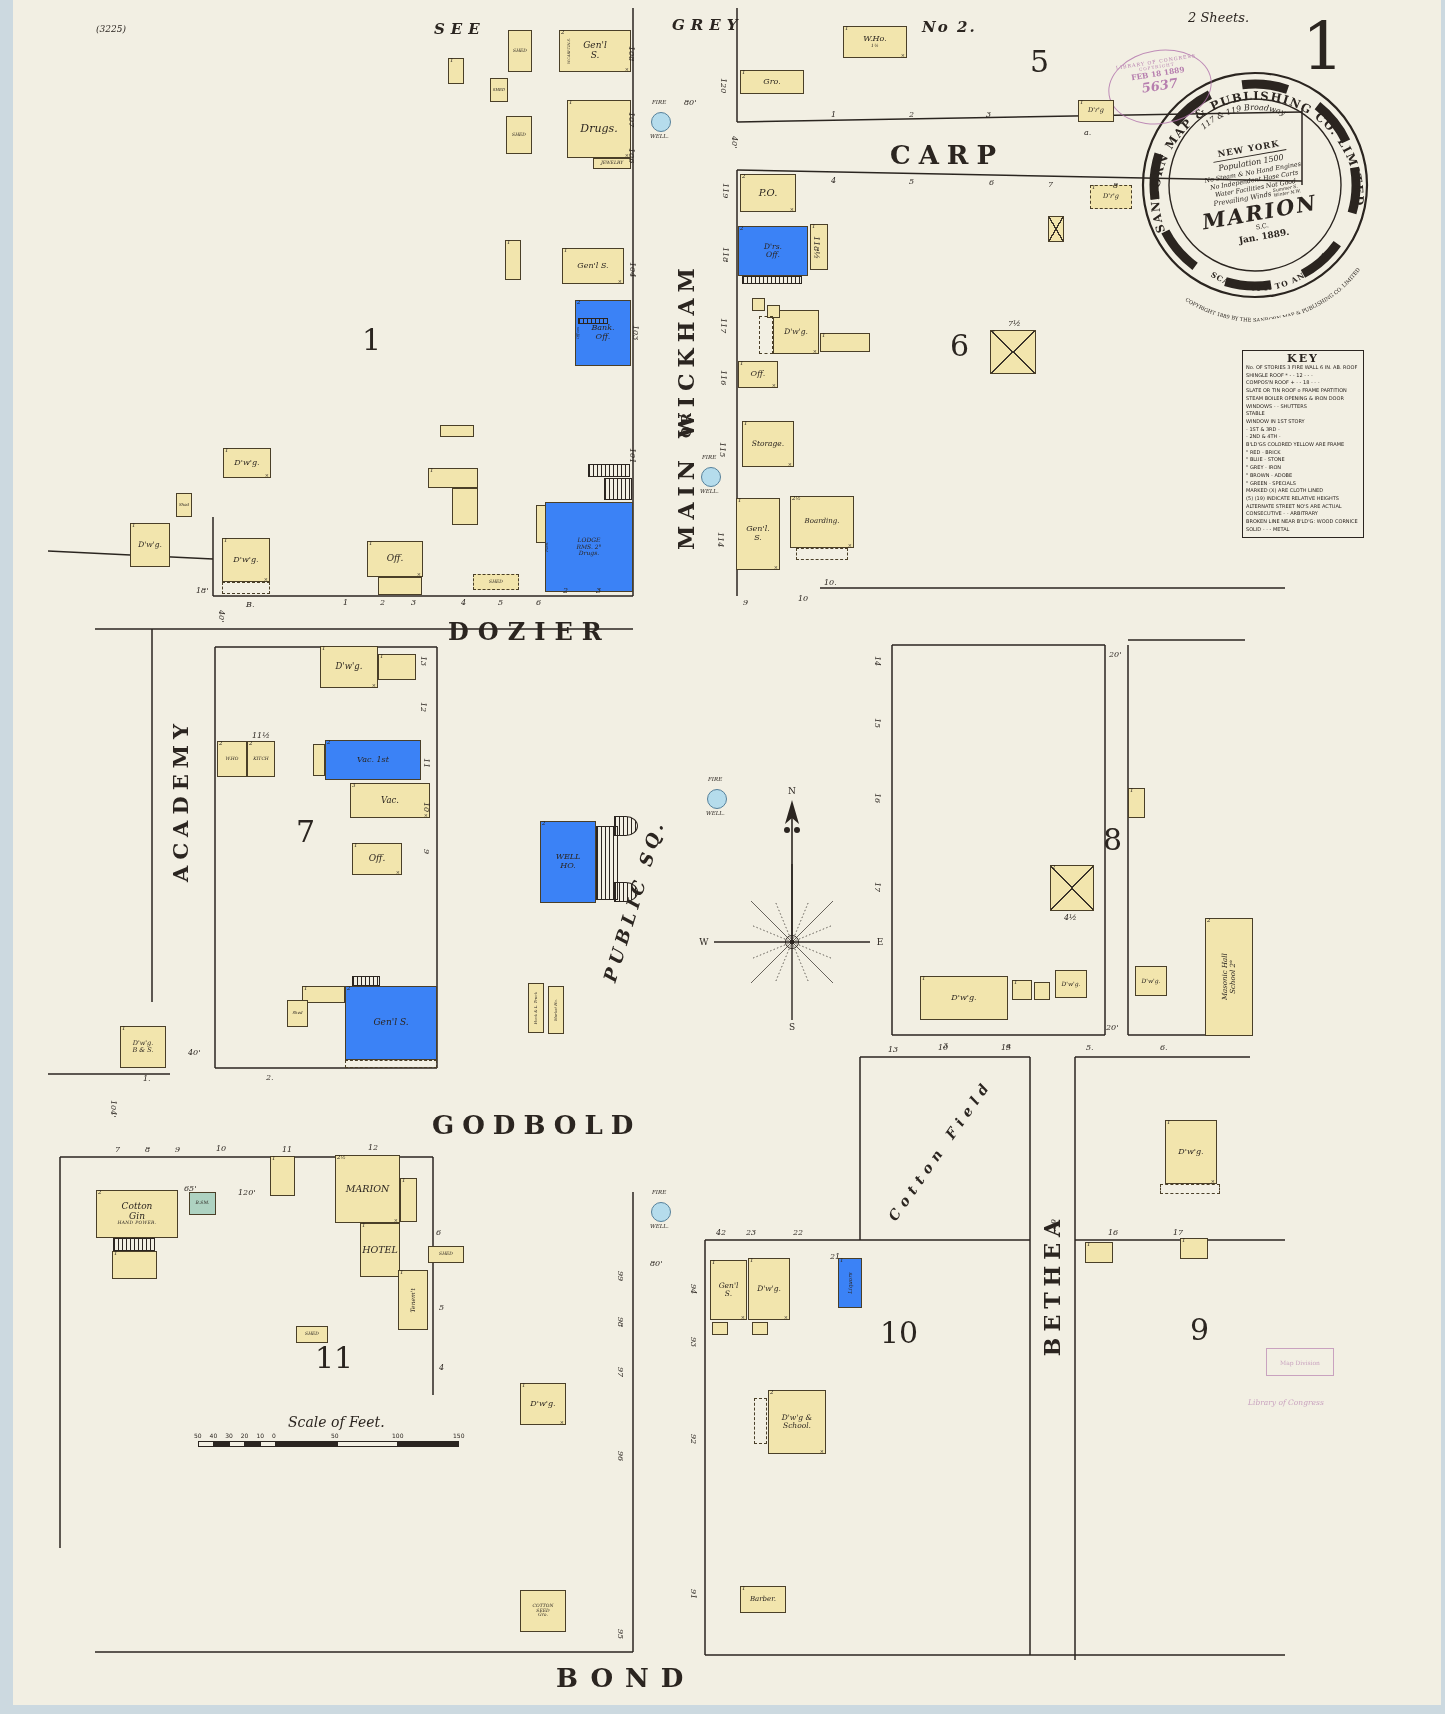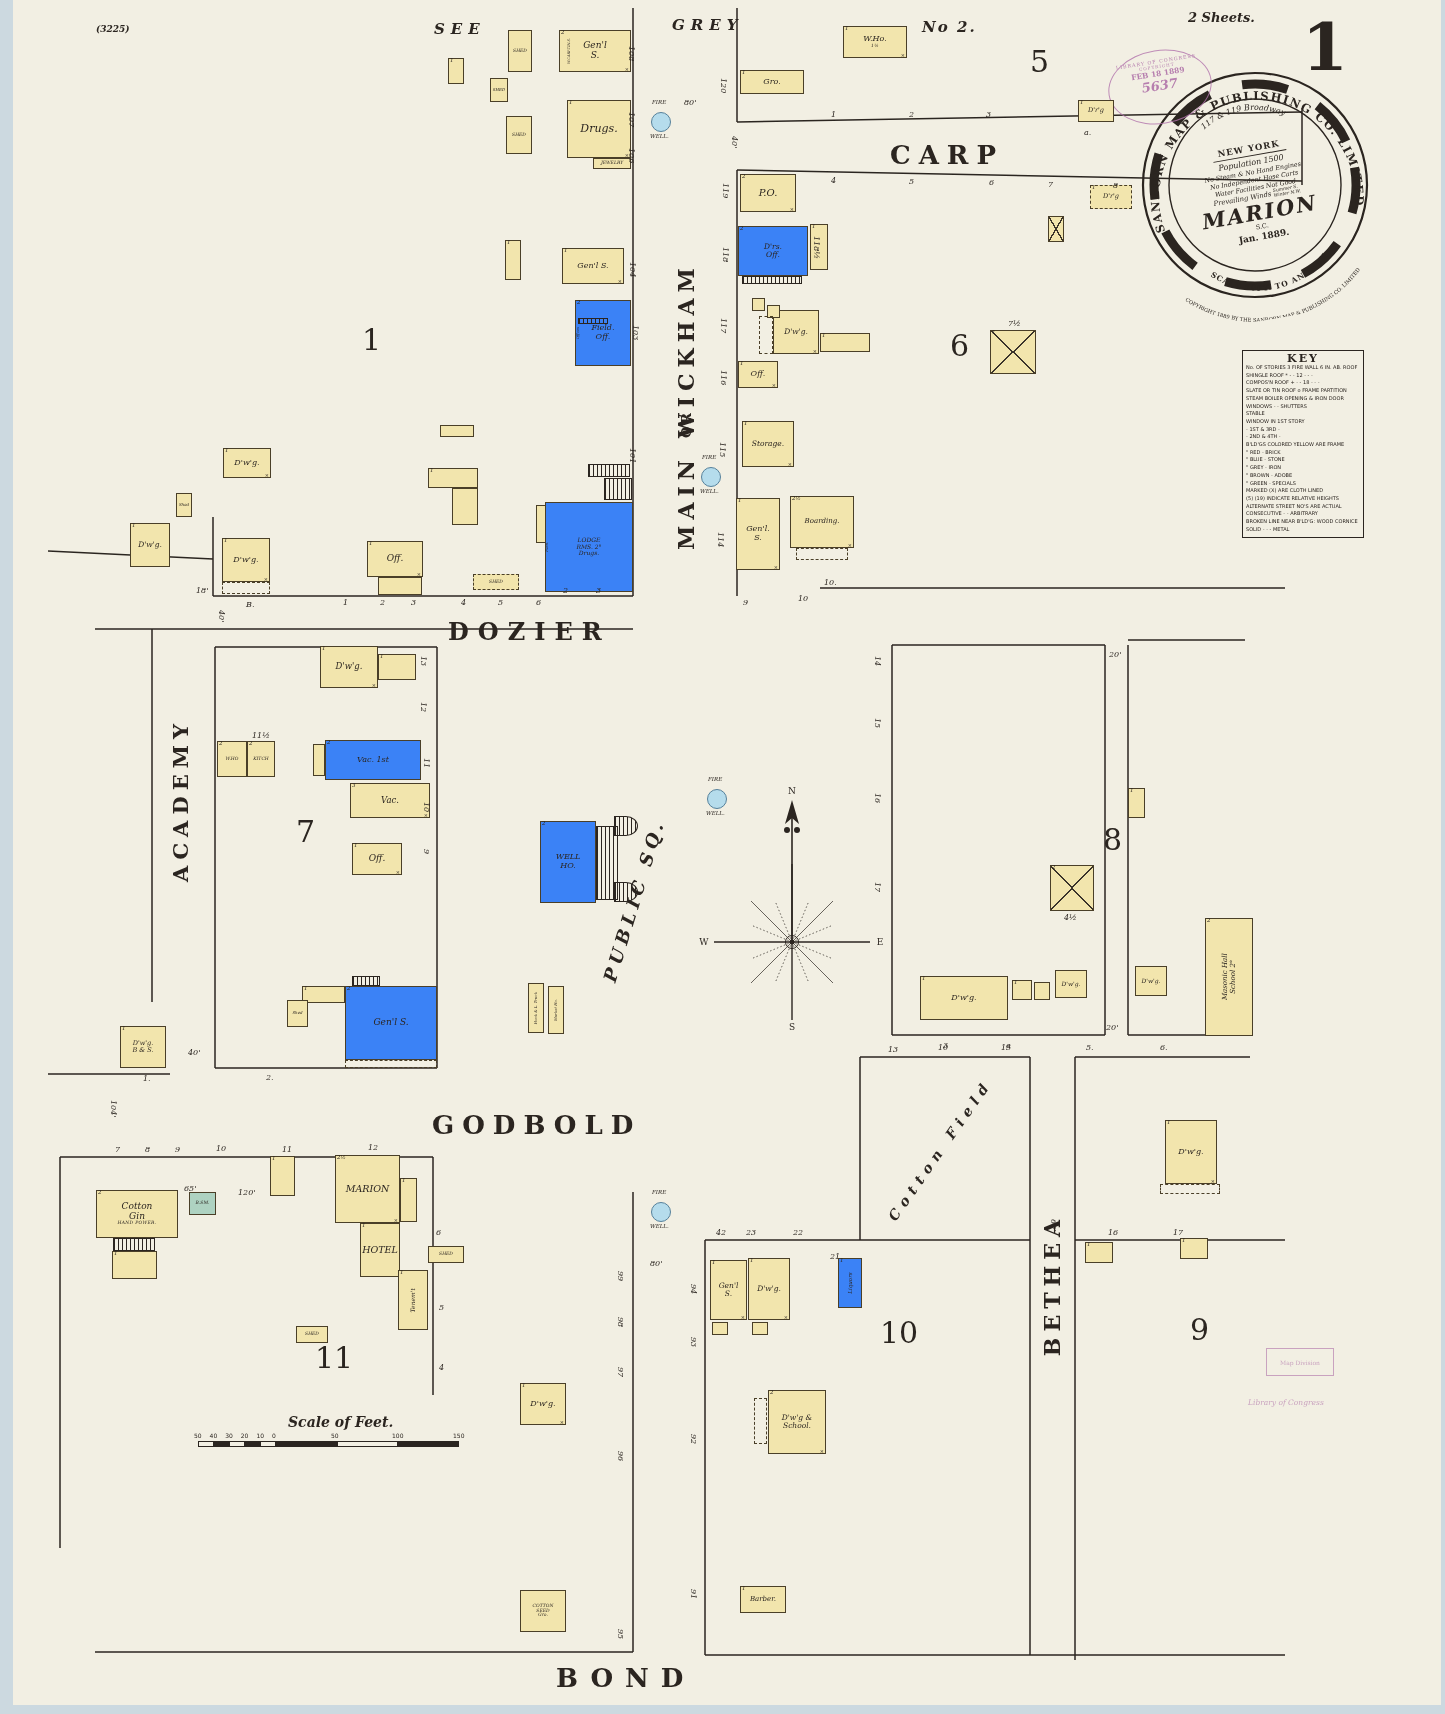--- a/index.html
+++ b/index.html
@@ -23,21 +23,21 @@
   .hatch{position:absolute;box-sizing:border-box;border:1px solid #2b2520;
      background:repeating-linear-gradient(90deg,#2b2520 0 1px,transparent 1px 4px);}
   .fan{border-radius:0 100% 100% 0;}
   .dr{position:absolute;box-sizing:border-box;border:1px dashed #4a3f28;}
   
   .sn{position:absolute;font-size:8px;font-style:italic;white-space:nowrap;transform-origin:left top;}
   .sn.rot{transform:rotate(90deg);}
   .bn{position:absolute;font-size:30px;font-family:"DejaVu Serif",serif;}
   .street{position:absolute;font-weight:bold;letter-spacing:8px;white-space:nowrap;transform-origin:center;}
   .street.c{transform:translate(-50%,-50%) rotate(-90deg);}
-  .mtxt{position:absolute;white-space:nowrap;font-weight:bold;}
+  .mtxt{position:absolute;white-space:nowrap;}
   .well{position:absolute;width:18px;height:18px;border-radius:50%;background:#b5dcec;border:1px solid #56819b;}
   .wl{position:absolute;font-size:5.5px;font-style:italic;white-space:nowrap;}
   
   #key{position:absolute;left:1242px;top:350px;width:122px;height:188px;border:1px solid #2b2520;
        background:#f2efe3;padding:2px 3px;box-sizing:border-box;}
   #key .kt{text-align:center;font-size:11px;font-weight:bold;letter-spacing:2px;line-height:11px;}
   #key .kl{font-size:5px;line-height:7.7px;white-space:nowrap;overflow:hidden;font-family:"DejaVu Sans","Liberation Sans",sans-serif;}
   
   #stamp{position:absolute;left:1120px;top:50px;width:270px;height:270px;transform:rotate(-10deg);}
   #stampinner{position:absolute;left:50px;top:86px;width:170px;text-align:center;line-height:1.25;}
@@ -275,21 +275,21 @@
     </div>
     <div class="b y" style="left: 505px; top: 240px; width: 16px; height: 40px; font-size: 8px;">
       <span class="num">1</span>
     </div>
     <div class="b y" style="left: 562px; top: 248px; width: 62px; height: 36px; font-size: 8px;">
       <div>Gen'l S.</div>
       <span class="num">1</span>
       <span class="xmk">×</span>
     </div>
     <div class="b p" style="left: 575px; top: 300px; width: 56px; height: 66px; font-size: 8px;">
-      <div>Field.</div>
+      <div>Bank.</div>
       <div>Off.</div>
       <div class="vside">
         <div>Off'ces</div>
       </div>
       <span class="num">2</span>
     </div>
     <div class="b y" style="left: 223px; top: 448px; width: 48px; height: 30px; font-size: 8px;">
       <div>D'w'g.</div>
       <span class="num">1</span>
       <span class="xmk">×</span>

